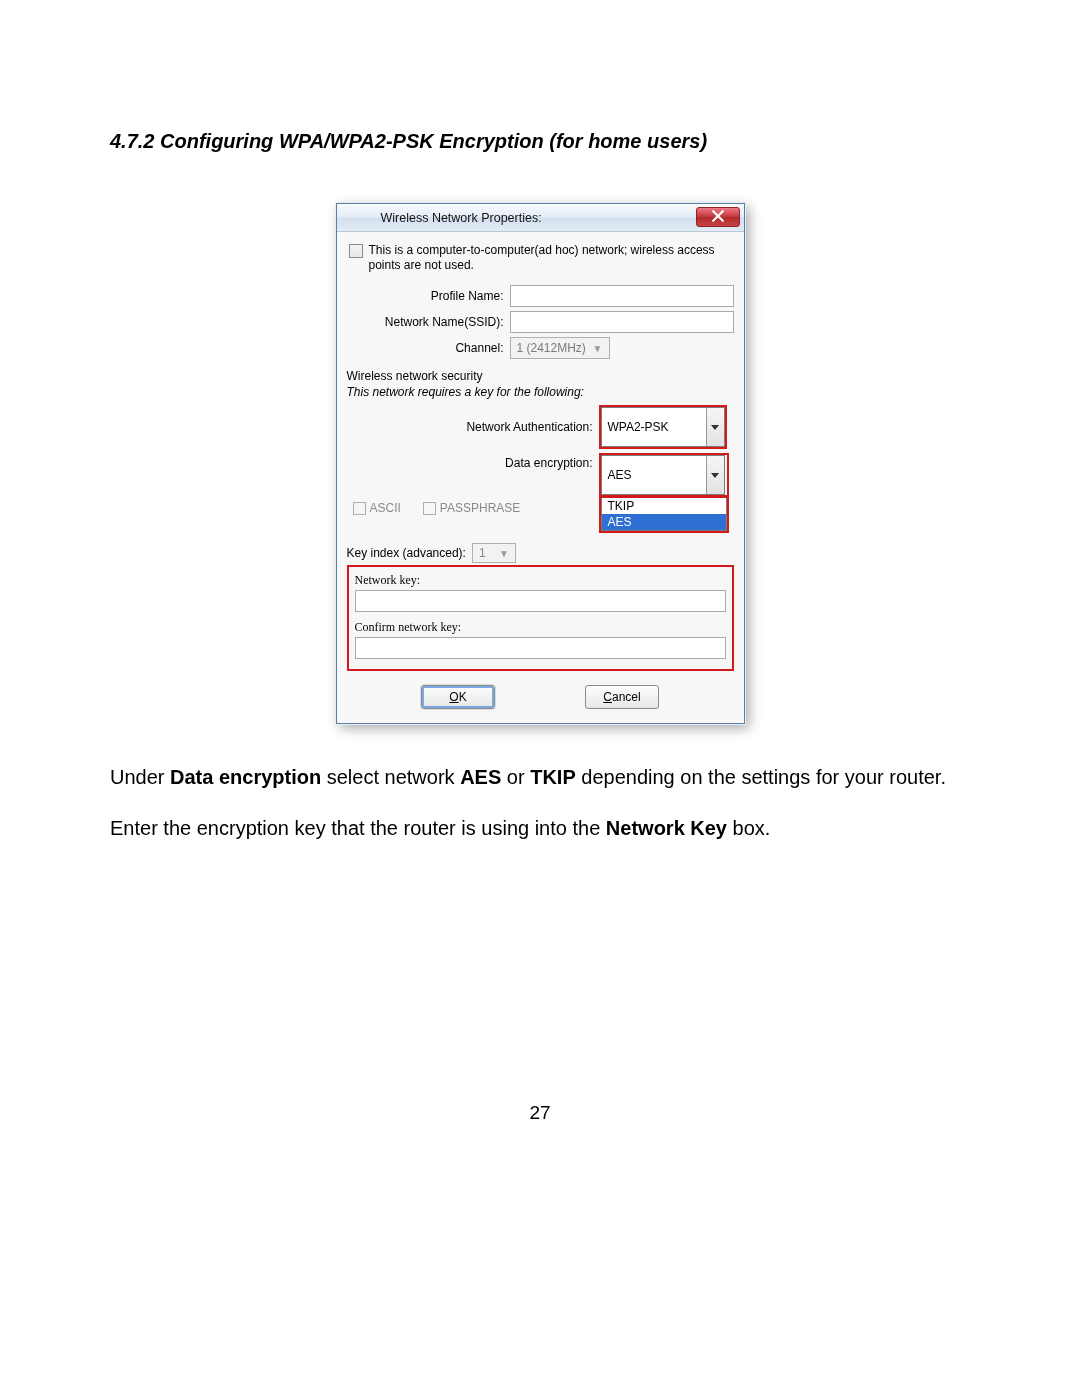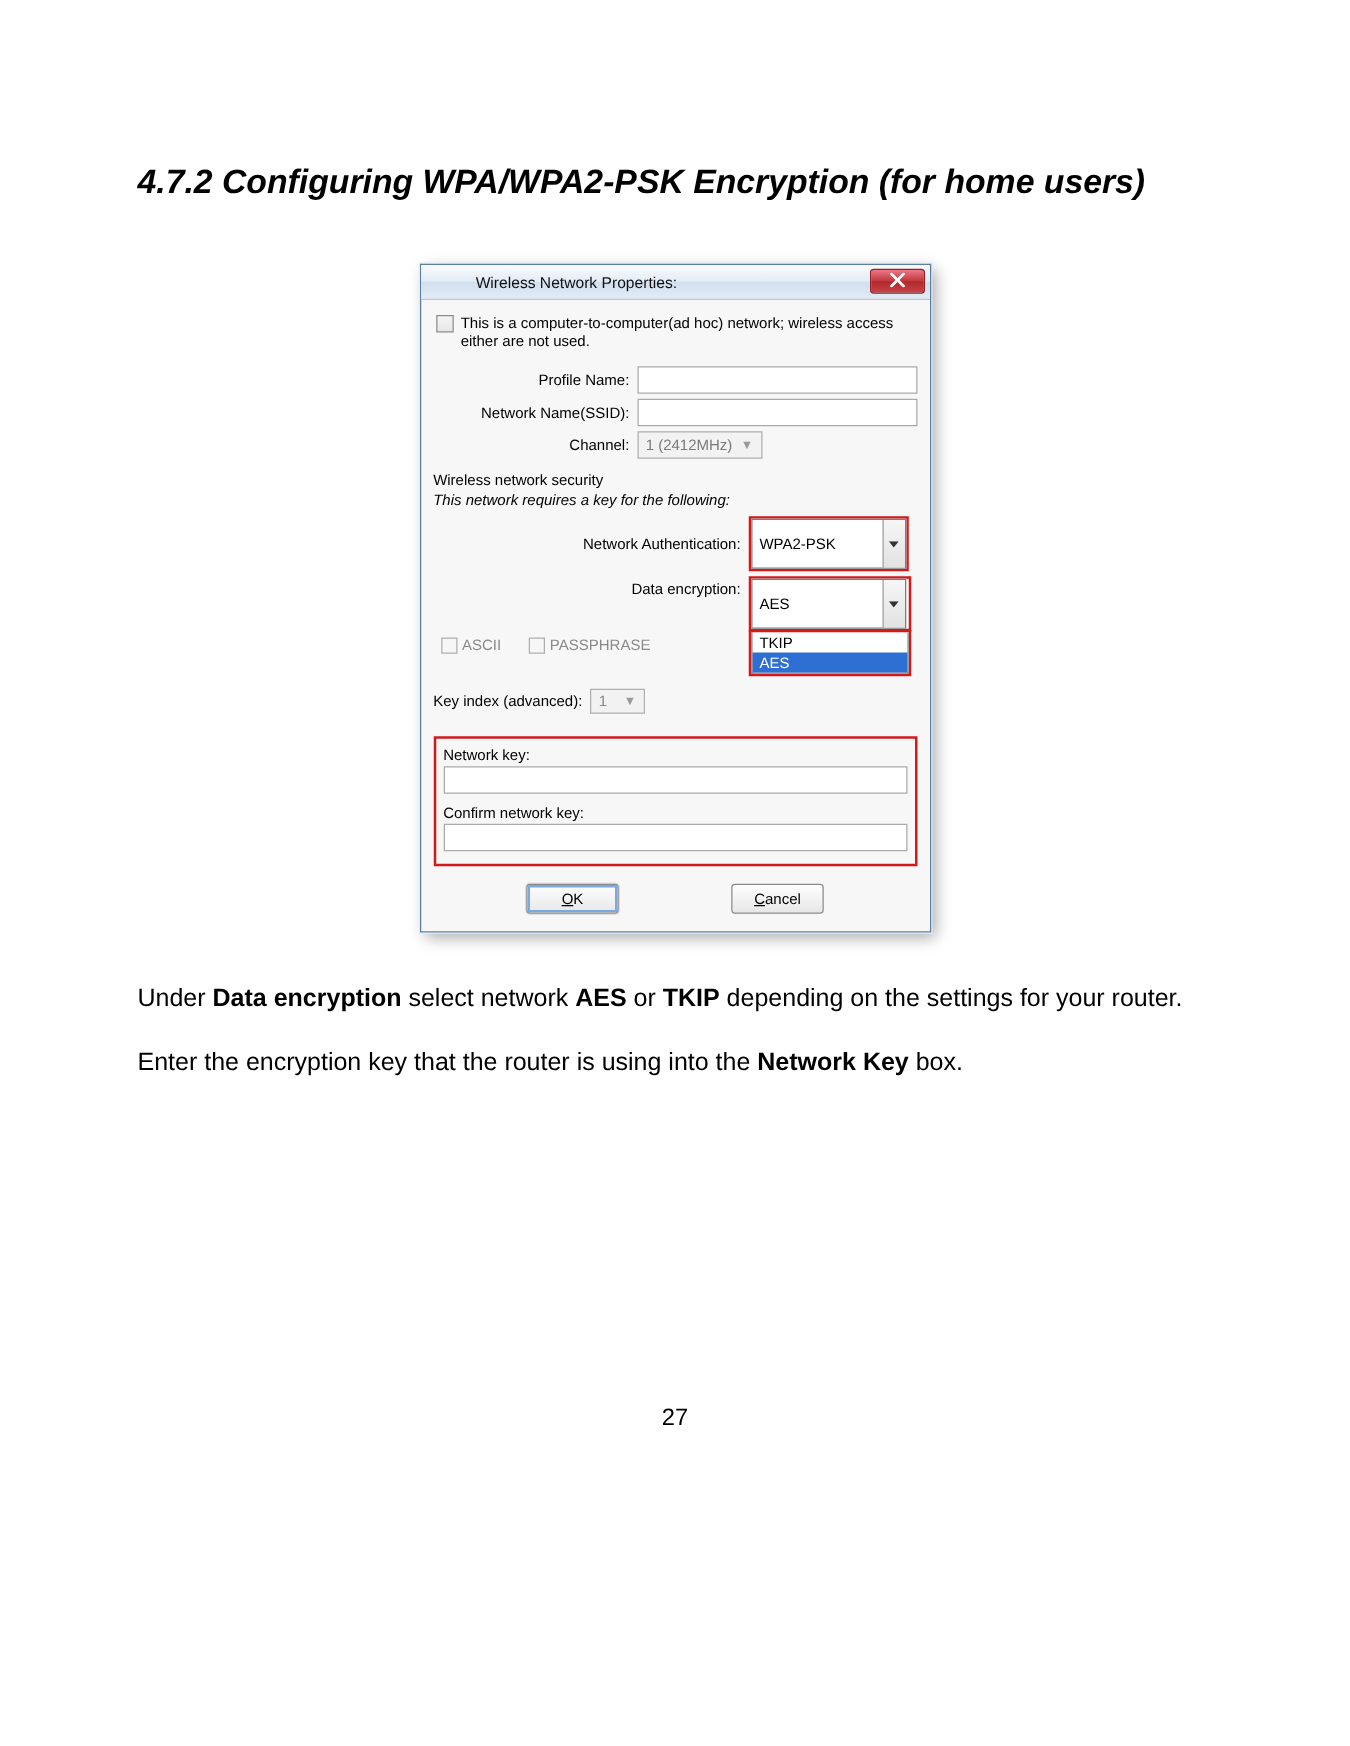--- a/index.html
+++ b/index.html
@@ -10,21 +10,21 @@
     font-size: 20px;
     color: #000;
     width: 1080px;
   }
   .page {
     padding: 130px 110px 60px 110px;
   }
   .section-title {
     font-style: italic;
     font-weight: bold;
-    font-size: 27px;
+    font-size: 20px;
     margin: 0 0 50px 0;
   }
   .dialog-wrap {
     display: flex;
     justify-content: center;
     margin-bottom: 40px;
   }
   .dialog {
     width: 409px;
     background: #f7f7f7;
@@ -156,21 +156,21 @@
             <svg viewBox="0 0 10 10">
                 <path d="M1 1 L9 9 M9 1 L1 9" stroke="#fff" stroke-width="1.8" stroke-linecap="round"></path>
               </svg>
           </span>
         </div>
       </div>
 
       <div class="dlg-body">
         <div class="adhoc-row">
           <div class="adhoc-box"></div>
-          <div class="adhoc-text">This is a computer-to-computer(ad hoc) network; wireless access either are not used.</div>
+          <div class="adhoc-text">This is a computer-to-computer(ad hoc) network; wireless access points are not used.</div>
         </div>
 
         <div class="form-row">
           <div class="form-label">Profile Name:</div>
           <input class="txt-input" style="">
         </div>
         <div class="form-row">
           <div class="form-label">Network Name(SSID):</div>
           <input class="txt-input" style="">
         </div>
@@ -235,21 +235,21 @@
         </div>
 
         <div class="keyidx-row">
           <div class="lbl">Key index (advanced):</div>
           <div class="keyidx-field">
             <span>1</span>
             <span class="caret">▼</span>
           </div>
         </div>
 
-        <div class="red-outline" style="padding:2px 4px 6px 4px; margin-top:18px;">
+        <div class="red-outline" style="padding:2px 4px 6px 4px; margin-top:2px;font-family:Liberation Serif, serif;">
           <div class="netkey-block">
             <div class="netkey-label">Network key:</div>
             <input class="netkey-input" style="">
           </div>
           <div class="netkey-block">
             <div class="netkey-label">Confirm network key:</div>
             <input class="netkey-input" style="">
           </div>
         </div>
 

